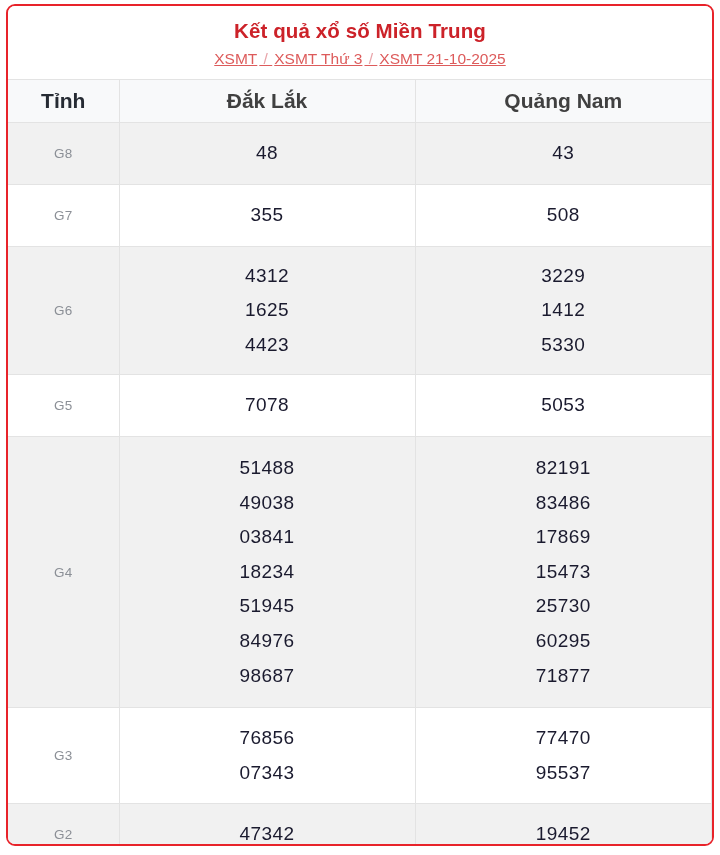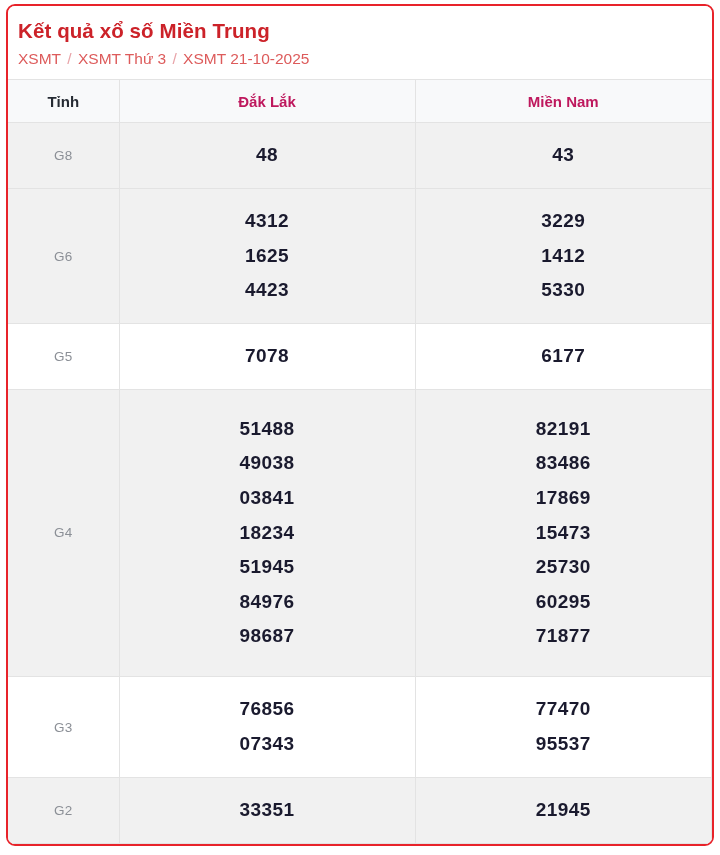--- a/index.html
+++ b/index.html
@@ -27,35 +27,37 @@
     background: #ffffff;
     overflow: hidden;
     display: flex;
     flex-direction: column;
   }
 
   
   .card-head {
     flex: 0 0 auto;
     padding: 13px 10px 11px;
+    text-align: center;
     background: #ffffff;
   }
   .card-title {
     font-size: 20.5px;
     font-weight: bold;
     color: #cc2229;
     letter-spacing: .1px;
     line-height: 1.15;
     margin: 0 0 7px 0;
   }
   .breadcrumb {
     font-size: 15.5px;
     color: #dd5b5b;
     line-height: 1.2;
     white-space: nowrap;
+    text-decoration: underline;
   }
   .breadcrumb .crumb { color: #dd5b5b; }
   .breadcrumb .sep {
     color: #e8a3a8;
     padding: 0 2px;
   }
 
   
   .lottery-table {
     width: 100%;
@@ -76,39 +78,39 @@
     padding: 0;
   }
   .lottery-table th:first-child,
   .lottery-table td:first-child { border-left: 0; }
   .lottery-table tr > *:first-child { border-right: 1px solid #e3e3e3; }
 
   
   thead tr { background: #f8f9fa; }
   thead th {
     height: 42px;
-    font-size: 15px;
+    font-size: 21px;
     font-weight: bold;
   }
   thead th.head-prov { color: #262b33; }
-  thead th.head-city { color: #be185d; text-align: center; }
+  thead th.head-city { color: #404040; text-align: center; }
 
   
   tbody tr.stripe  { background: #f1f1f1; }
   tbody tr.plain   { background: #ffffff; }
 
   td.prize-label {
     font-size: 13.5px;
     color: #8b8f96;
     font-weight: normal;
     letter-spacing: .2px;
   }
   td.prize-nums {
     font-size: 19px;
-    font-weight: bold;
+    font-weight: normal;
     color: #1a1a2e;
     line-height: 1.82;
     padding: 7px 0;
     letter-spacing: .4px;
   }
   td.prize-nums .num { display: block; }
 
   
   tr[data-row="G8"] td { height: 47px; }
   tr[data-row="G7"] td { height: 47px; }
@@ -131,53 +133,62 @@
   <table class="lottery-table">
     <colgroup>
       <col class="c-prov">
       <col class="c-p1">
       <col class="c-p2">
     </colgroup>
     <thead>
       <tr>
         <th class="head-prov">Tỉnh</th>
         <th class="head-city">Đắk Lắk</th>
-        <th class="head-city">Miền Nam</th>
+        <th class="head-city">Quảng Nam</th>
       </tr>
     </thead>
     <tbody>
         <tr data-row="G8" class="stripe">
           <td class="prize-label">G8</td>
           <td class="prize-nums">
             <span class="num">48</span>
           </td>
           <td class="prize-nums">
             <span class="num">43</span>
           </td>
         </tr>
+        <tr data-row="G7" class="plain">
+          <td class="prize-label">G7</td>
+          <td class="prize-nums">
+            <span class="num">355</span>
+          </td>
+          <td class="prize-nums">
+            <span class="num">508</span>
+          </td>
+        </tr>
         <tr data-row="G6" class="stripe">
           <td class="prize-label">G6</td>
           <td class="prize-nums">
             <span class="num">4312</span>
             <span class="num">1625</span>
             <span class="num">4423</span>
           </td>
           <td class="prize-nums">
             <span class="num">3229</span>
             <span class="num">1412</span>
             <span class="num">5330</span>
           </td>
         </tr>
         <tr data-row="G5" class="plain">
           <td class="prize-label">G5</td>
           <td class="prize-nums">
             <span class="num">7078</span>
           </td>
           <td class="prize-nums">
-            <span class="num">6177</span>
+            <span class="num">5053</span>
           </td>
         </tr>
         <tr data-row="G4" class="stripe">
           <td class="prize-label">G4</td>
           <td class="prize-nums">
             <span class="num">51488</span>
             <span class="num">49038</span>
             <span class="num">03841</span>
             <span class="num">18234</span>
             <span class="num">51945</span>
@@ -201,22 +212,22 @@
             <span class="num">07343</span>
           </td>
           <td class="prize-nums">
             <span class="num">77470</span>
             <span class="num">95537</span>
           </td>
         </tr>
         <tr data-row="G2" class="stripe">
           <td class="prize-label">G2</td>
           <td class="prize-nums">
-            <span class="num">33351</span>
-          </td>
-          <td class="prize-nums">
-            <span class="num">21945</span>
+            <span class="num">47342</span>
+          </td>
+          <td class="prize-nums">
+            <span class="num">19452</span>
           </td>
         </tr>
       </tbody>
   </table>
 
 </div>
 
 </body></html>

